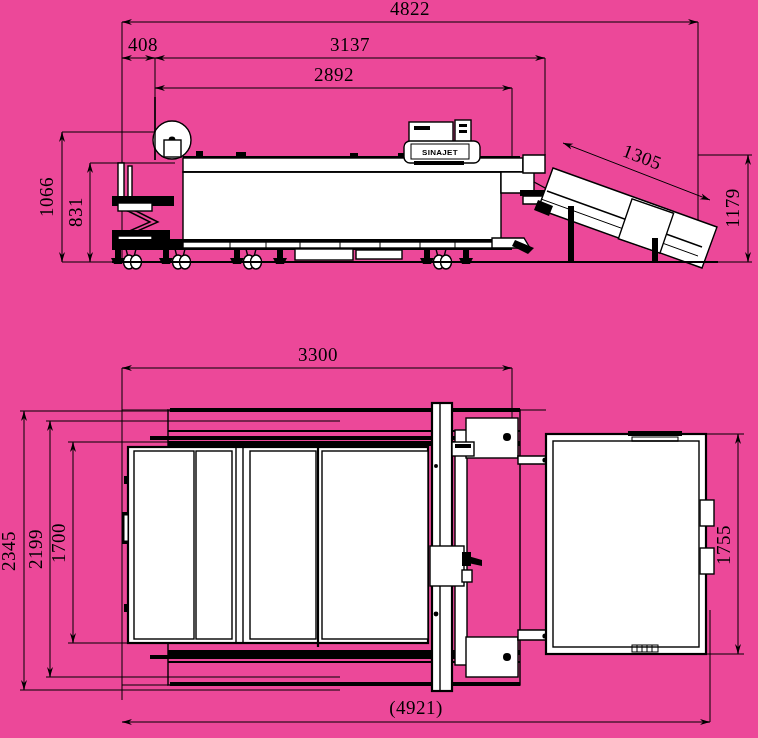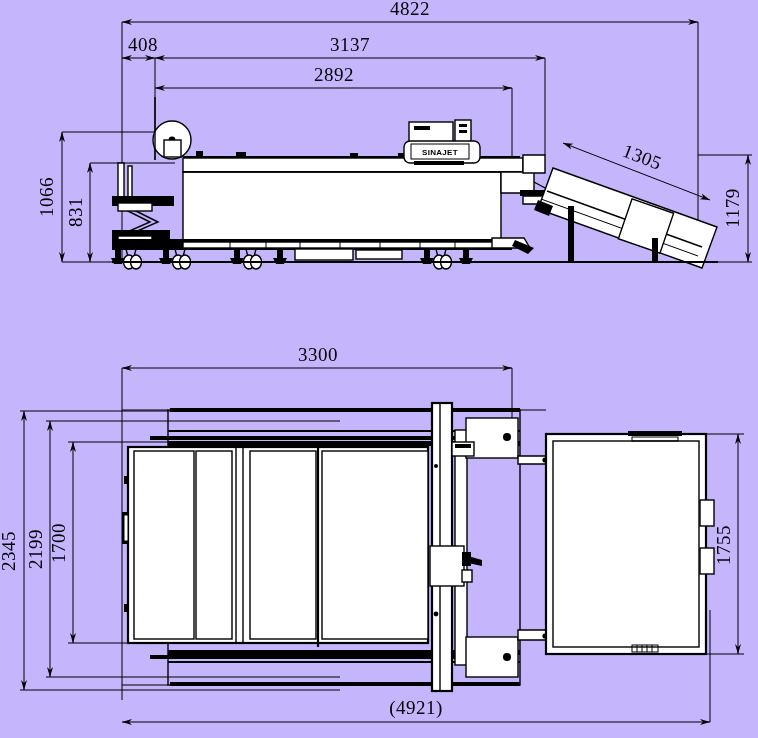--- a/index.html
+++ b/index.html
@@ -11,21 +11,21 @@
   body {
     font-family: "Liberation Serif", serif;
     width: 758px;
     height: 738px;
     overflow: hidden;
   }
   #drawing-root {
     position: relative;
     width: 758px;
     height: 738px;
-    background: #c4b5fd;
+    background: #ec4899;
   }
   svg#dwg {
     position: absolute;
     left: 0;
     top: 0;
     width: 758px;
     height: 738px;
     display: block;
   }
   .dim-text {

